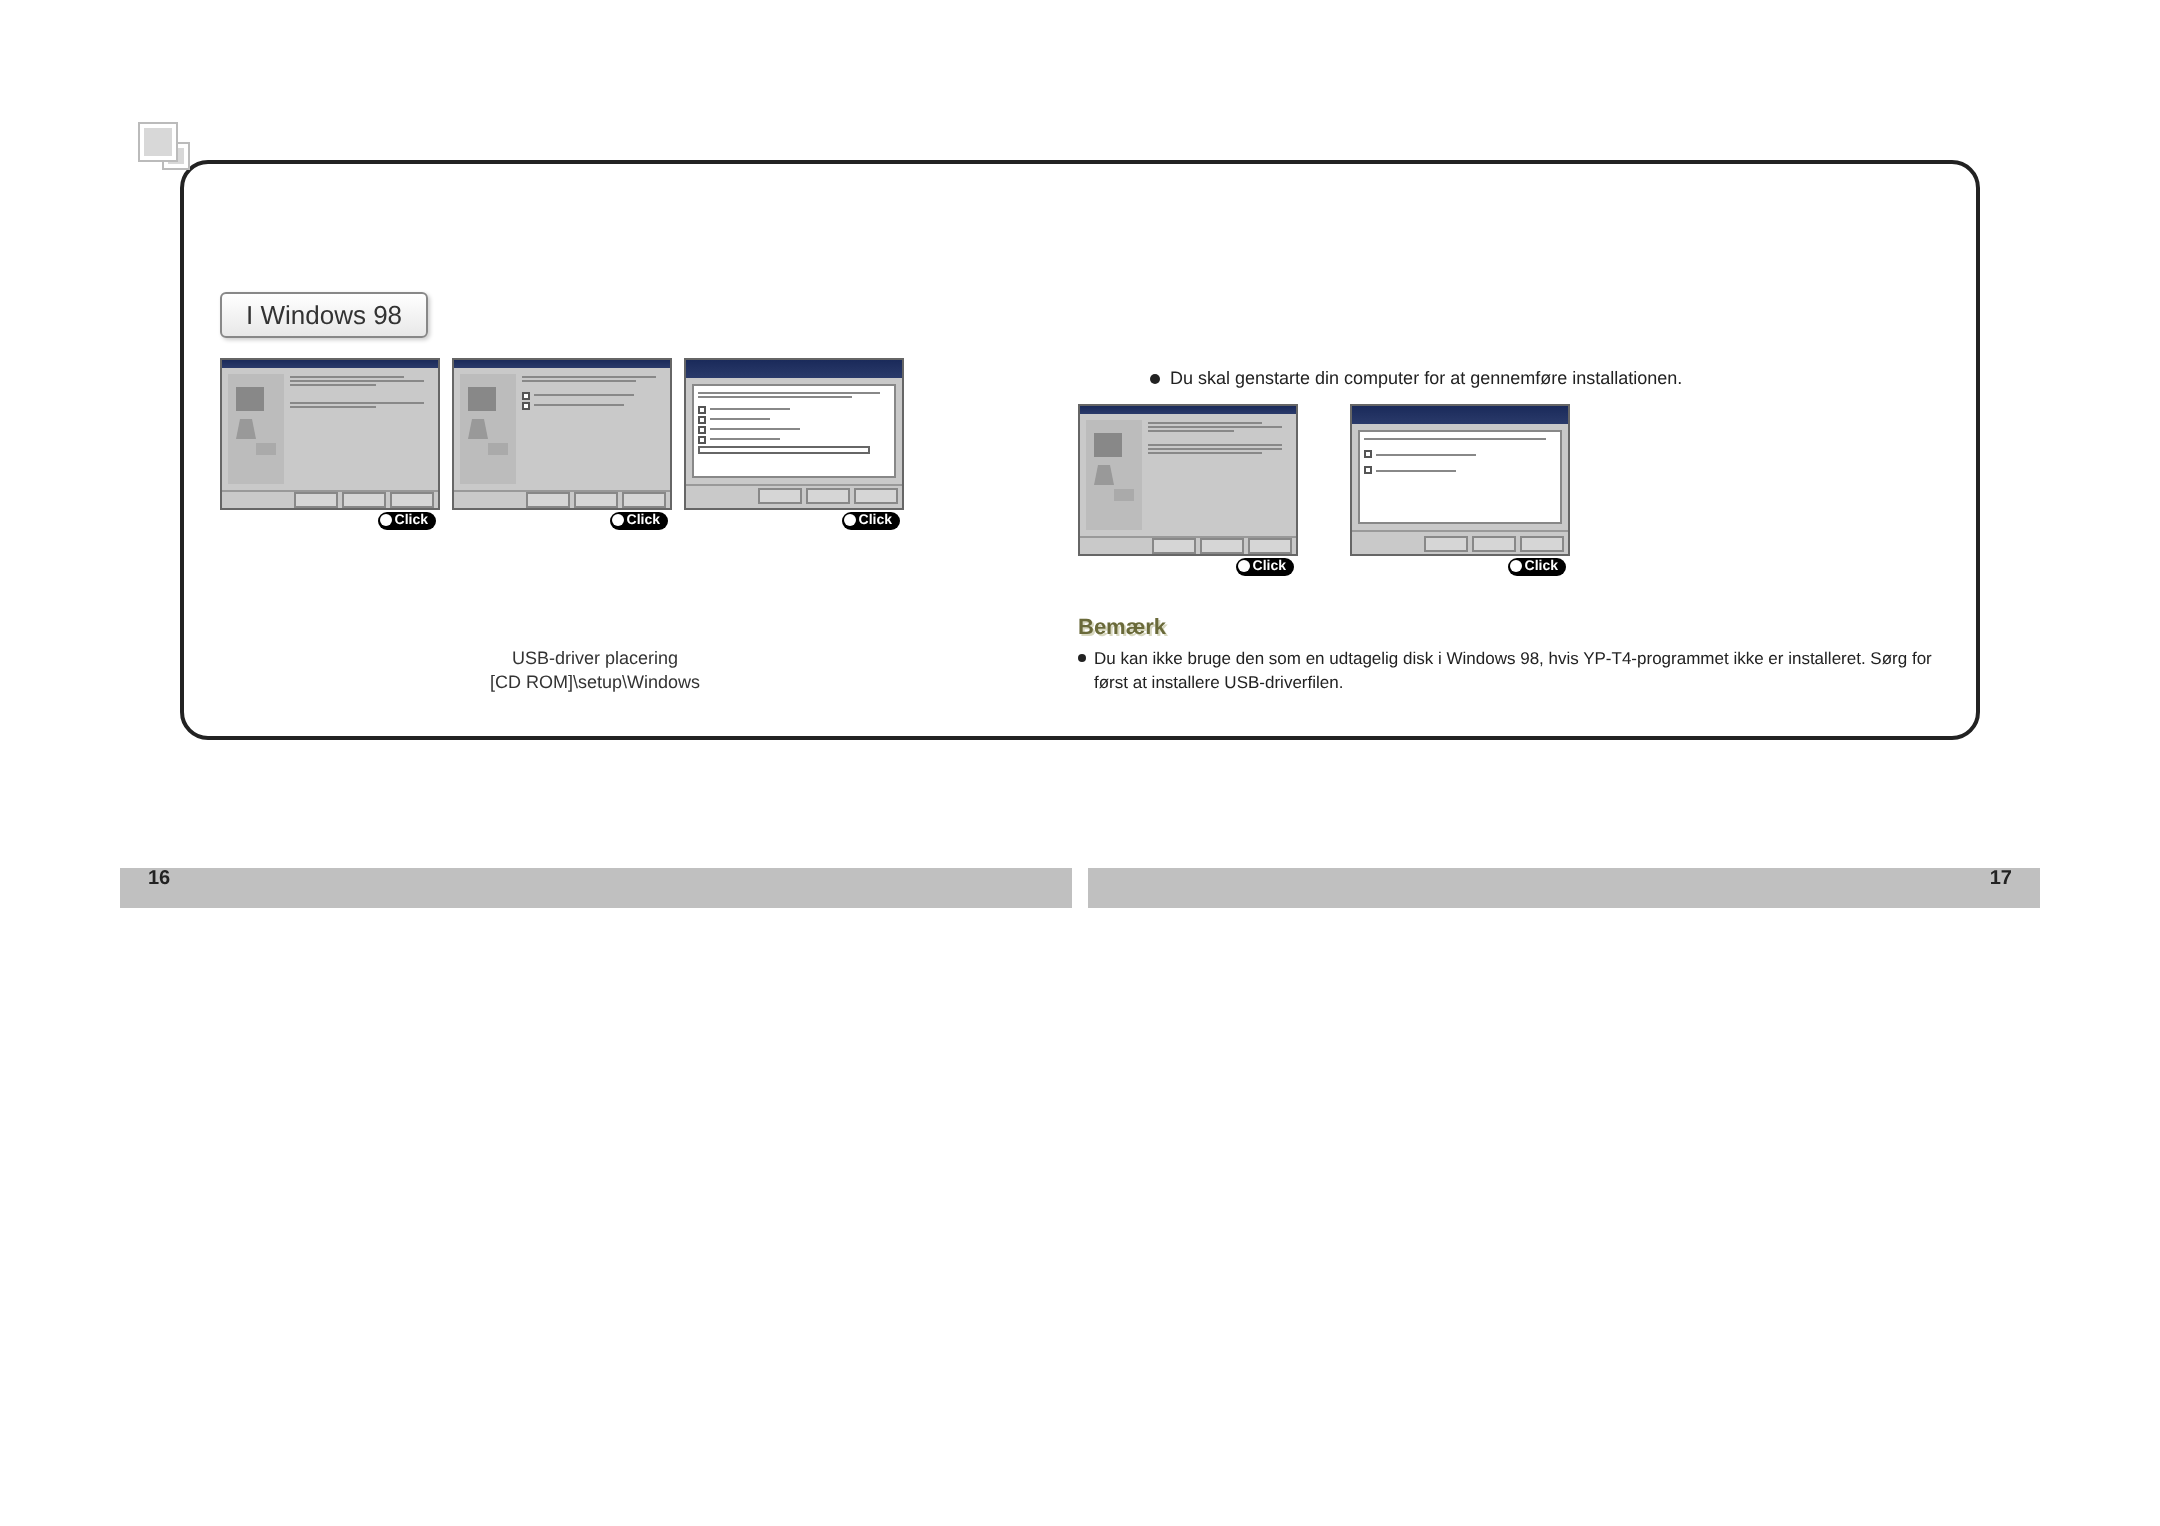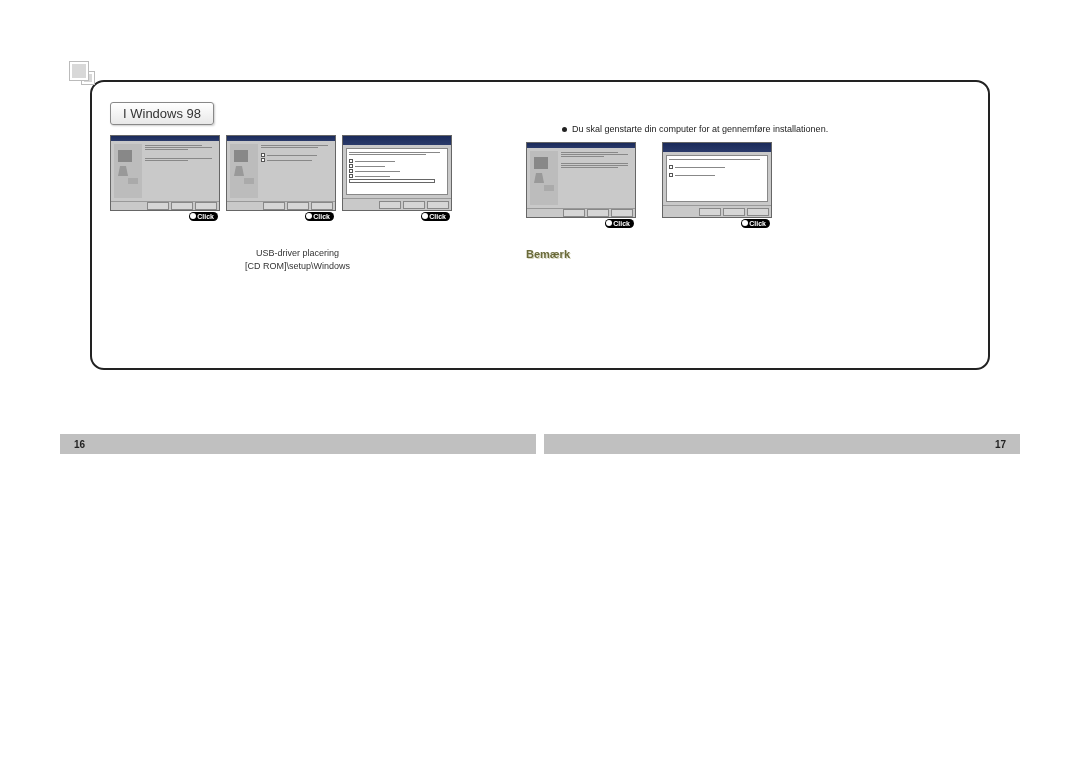--- a/index.html
+++ b/index.html
@@ -78,22 +78,23 @@
     margin: 25px 30px 0 30px;
     border: 2px solid #222;
     border-radius: 14px;
     padding: 20px 18px 20px 18px;
     position: relative;
     height: 290px;
   }
 
   .columns {
     display: flex;
-    gap: 3px;
+    gap: 16px;
     height: 100%;
+    align-items: flex-end;
   }
   .col-left {
     width: 395px;
     padding-right: 20px;
   }
   .col-right {
     width: 445px;
     padding-left: 18px;
   }
 
@@ -212,21 +213,21 @@
     width:6px;height:6px;border-radius:50%;
     background:#fff;
     position:absolute;
     left:1px;top:1px;
   }
 
   .usb-loc {
     text-align:center;
     font-size: 9px;
     color:#333;
-    margin-top: 26px;
+    margin-top: 58px;
     line-height:1.4;
   }
 
   .note-title {
     font-size: 11px;
     color: #6a6a3a;
     font-weight: bold;
     margin-top: 20px;
     text-shadow: 1px 1px 0 #d8d8c0;
   }
@@ -248,21 +249,20 @@
     top:434px;
     width:960px;
     height:20px;
     display:flex;
   }
   .page-num-bar .band {
     flex:1;
     background:#c0c0c0;
     height:20px;
     display:flex;
-    align-items:center;
   }
   .page-num-bar .band.left { justify-content:flex-start; padding-left:14px; margin-right:4px;}
   .page-num-bar .band.right { justify-content:flex-end; padding-right:14px; margin-left:4px;}
   .page-num {
     font-size:10px;
     font-weight:bold;
     color:#222;
   }
   
   
@@ -459,20 +459,24 @@
                 <div class="wiz-btn"></div>
                   <div class="wiz-btn"></div>
                   <div class="wiz-btn"></div>
               </div>
             </div>
             <div class="click-label">Click</div>
           </div>
         </div>
 
         <div class="note-title">Bemærk</div>
+        <div class="note-text">
+          <div class="dot"></div>
+          <div>Du kan ikke bruge den som en udtagelig disk i Windows 98, hvis YP-T4-programmet ikke er installeret. Sørg for først at installere USB-driverfilen.</div>
+        </div>
       </div>
     </div>
   </div>
 </div>
 
 <div class="page-num-bar">
   <div class="band left">
     <span class="page-num">16</span>
   </div>
   <div class="band right">

